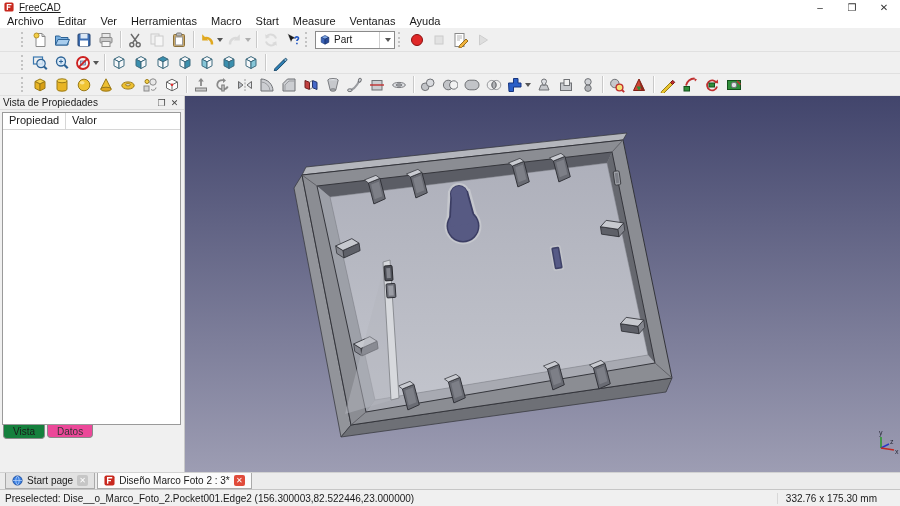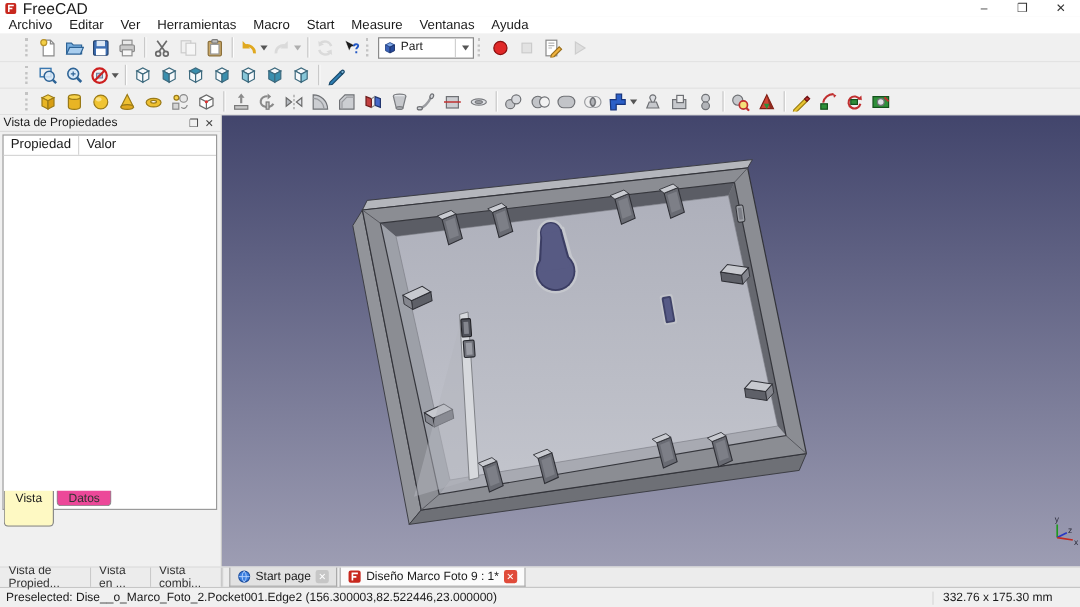--- a/index.html
+++ b/index.html
@@ -1,21 +1,21 @@
 <!DOCTYPE html>
 <html><head>
 <meta charset="utf-8">
 <style>
   * { box-sizing: border-box; margin: 0; padding: 0; }
   html,body { width:900px; height:506px; overflow:hidden; }
   body { font-family:"Liberation Sans", sans-serif; font-size:11px; background:#f0f0f0; color:#1a1a1a; position:relative; }
 
   
   .titlebar { height:14px; background:#ffffff; display:flex; align-items:center; padding-left:4px; gap:5px; }
-  .titlebar .title { font-size:13px; flex:1; }
+  .titlebar .title { font-size:10px; flex:1;text-decoration:underline; }
   .winbtns { display:flex; height:14px; }
   .winbtn { width:32px; display:flex; align-items:center; justify-content:center; font-size:10px; color:#333; cursor:default; }
 
   
   .menubar { height:14px; background:#ffffff; display:flex; align-items:center; }
   .menuitem { padding:0 7px; font-size:11px; line-height:14px; }
 
   
   .toolbar-row { background:#f0f0f0; border-bottom:1px solid #e0e0e0; display:flex; align-items:center; padding-left:20px; }
   .tb-r1 { height:24px; } .tb-r2 { height:22px; } .tb-r3 { height:22px; }
@@ -37,21 +37,21 @@
   .main { display:flex; height:376px; background:#f0f0f0; }
   .dockpanel { width:185px; position:relative; border-right:1px solid #c9c9c9; background:#f0f0f0; }
   .dock-header { height:14px; display:flex; align-items:center; padding:0 3px; font-size:10px; border-bottom:1px solid #dcdcdc; }
   .dock-header .dtitle { flex:1; }
   .dock-hbtn { width:13px; height:12px; display:flex; align-items:center; justify-content:center; font-size:9px; color:#444; }
   .prop-table { position:absolute; top:16px; left:2px; right:3px; bottom:47px; background:#fff; border:1px solid #9a9a9a; }
   .prop-head { display:flex; height:17px; border-bottom:1px solid #d6d6d6; font-size:11px; }
   .prop-col { padding:1px 0 0 6px; }
   .prop-col.c1 { width:63px; border-right:1px solid #d6d6d6; }
   .subtabs { position:absolute; bottom:33px; left:3px; display:flex; font-size:10px; }
-  .subtab { padding:0 9px; height:30px; line-height:13px; border:1px solid #8a8a8a; border-top:none; background:#fef9c3; border-radius:0 0 4px 4px; margin-right:2px; }
+  .subtab { padding:0 9px; height:14px; line-height:13px; border:1px solid #8a8a8a; border-top:none; background:#15803d; border-radius:0 0 4px 4px; margin-right:2px; }
   .subtab.inactive { background:#ec4899; height:13px; color:#333; }
 
   .viewport { flex:1; position:relative; }
   .viewport svg { display:block; }
 
   
   .tabstrip { height:17px; display:flex; background:#ececec; border-top:1px solid #d2d2d2; font-size:10px; align-items:stretch; }
   .docktabs { width:186px; display:flex; border-right:1px solid #d2d2d2; }
   .docktab { padding:0 7px; display:flex; align-items:center; border-right:1px solid #c9c9c9; color:#333; background:#ececec; }
   .doctabs { display:flex; margin-left:5px; }
@@ -758,44 +758,39 @@
           <text x="-2" y="-13" fill="#2a2a38">y</text>
           <text x="9" y="-4" fill="#2a2a38">z</text>
           <text x="14" y="6" fill="#2a2a38">x</text>
         </g>
       </g>
     </svg>
   </div>
 </div>
 
 <div class="tabstrip">
-  <div class="docktabs">
-    <span class="docktab">Vista de Propied...</span>
-    <span class="docktab">Vista en ...</span>
-    <span class="docktab">Vista combi...</span>
-  </div>
   <div class="doctabs">
     <span class="doctab">
       <span style="display:flex">
         <svg width="11" height="11" viewBox="0 0 12 12">
             <circle cx="6" cy="6" r="5" fill="#3a7edf" stroke="#1d4e9e"></circle>
             <path d="M1 6h10M6 1a7.5 7.5 0 0 1 0 10M6 1a7.5 7.5 0 0 0 0 10" stroke="#bcd7ff" fill="none" stroke-width="0.8"></path>
           </svg>
       </span>
       <span>Start page</span>
       <span class="closebox">✕</span>
     </span>
     <span class="doctab active">
       <span style="display:flex">
         <svg width="11" height="11" viewBox="0 0 12 12">
             <rect x="0.5" y="0.5" width="11" height="11" rx="2" fill="#c8281e"></rect>
             <path d="M4 9.5V3h5M4 6.2h3.6" stroke="#fff" stroke-width="1.5" fill="none"></path>
           </svg>
       </span>
-      <span>Diseño Marco Foto 9 : 1*</span>
+      <span>Diseño Marco Foto 2 : 3*</span>
       <span class="closebox red">✕</span>
     </span>
   </div>
 </div>
 
 <div class="statusbar">
   <span class="status-msg">Preselected: Dise__o_Marco_Foto_2.Pocket001.Edge2 (156.300003,82.522446,23.000000)</span>
   <span class="status-dims">332.76 x 175.30 mm</span>
 </div>
 

